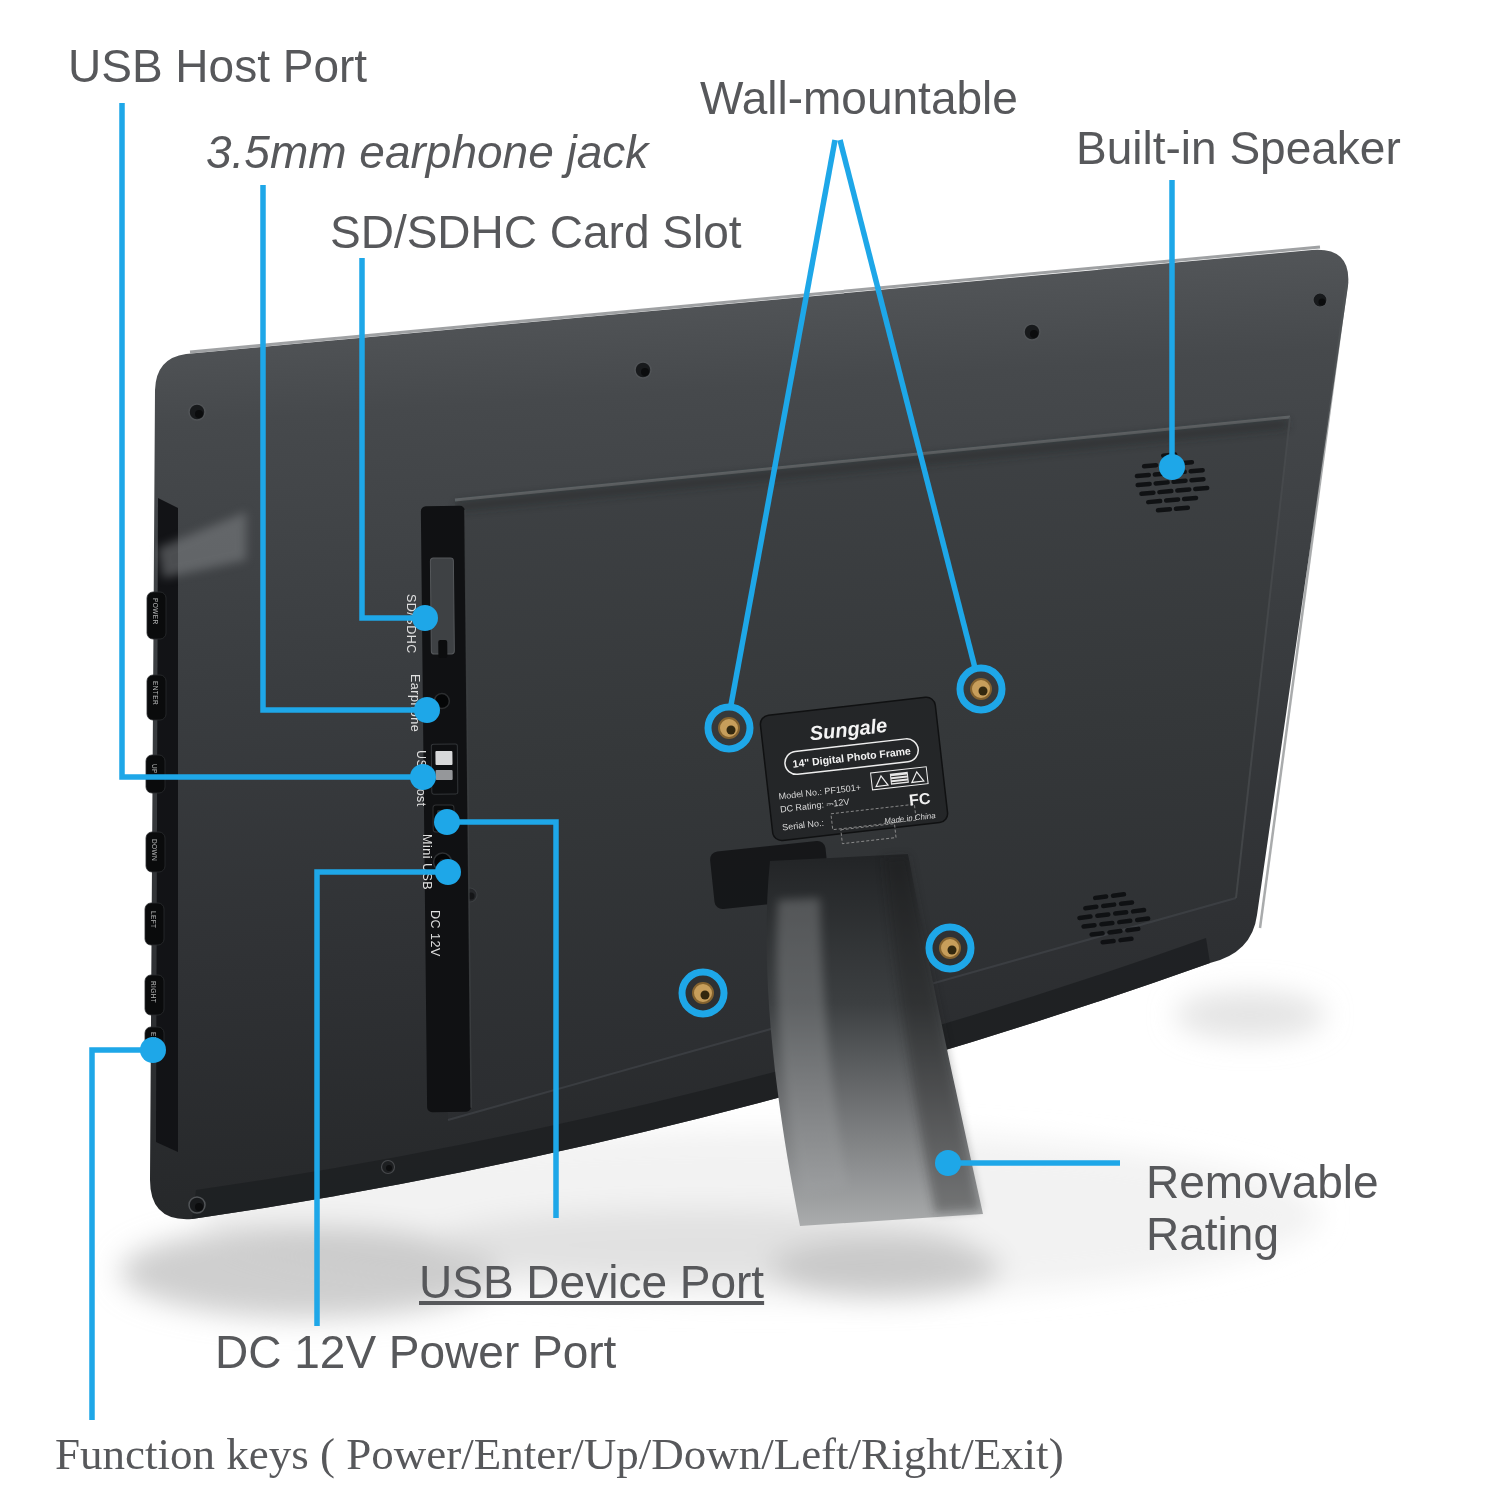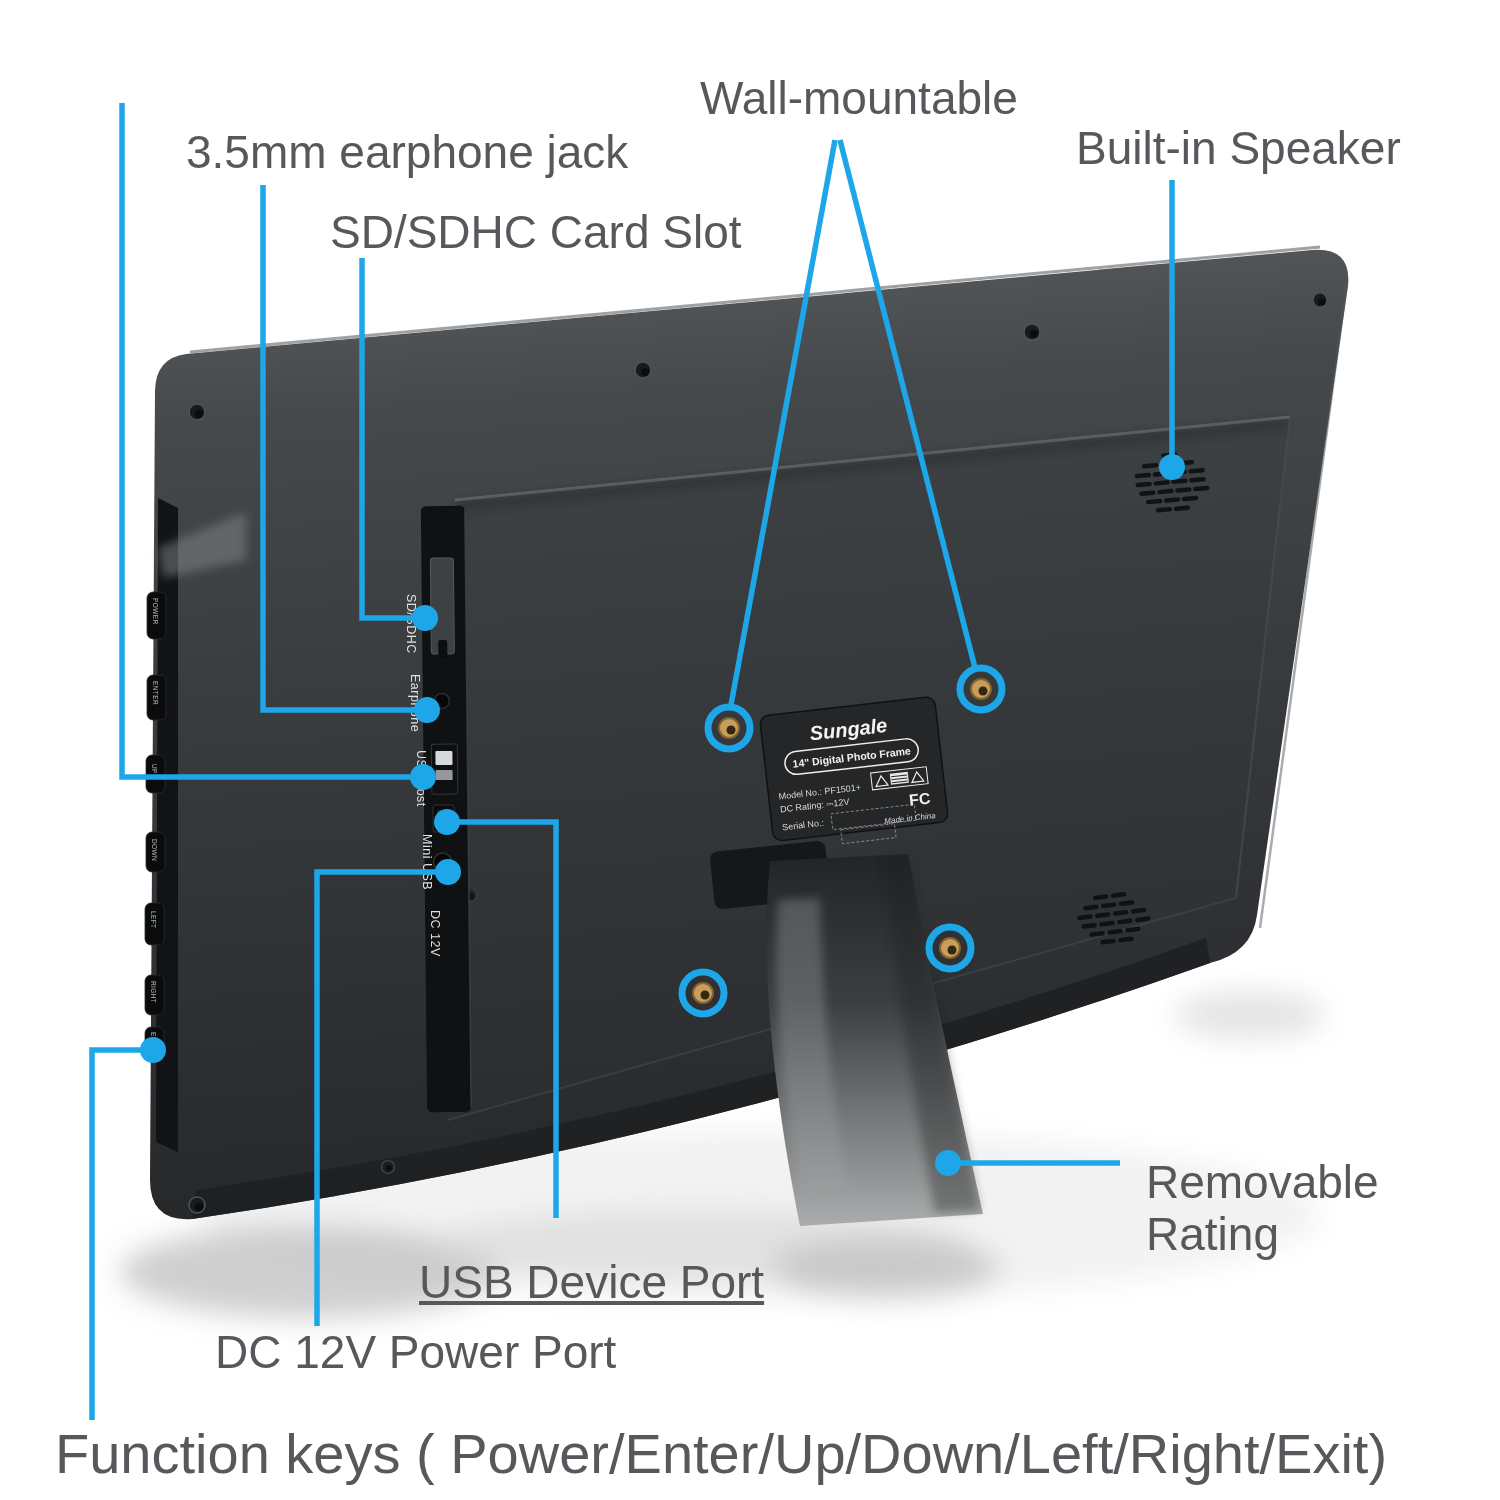--- a/index.html
+++ b/index.html
@@ -227,25 +227,26 @@
     <circle cx="427" cy="710" r="13"></circle>
     <circle cx="423" cy="777" r="13"></circle>
     <circle cx="447" cy="822" r="13"></circle>
     <circle cx="448" cy="872" r="13"></circle>
     <circle cx="153" cy="1050" r="13"></circle>
     <circle cx="1172" cy="467" r="13"></circle>
     <circle cx="948" cy="1163" r="13"></circle>
   </g>
 </svg>
 
-<div class="callout-label" style="left:186px;top:126px;">3.5mm earphone jack</div>
+<div class="callout-label" style="left:68px;top:40px;">USB Host Port</div>
+<div class="callout-label" style="left:206px;top:126px;font-style:italic;">3.5mm earphone jack</div>
 <div class="callout-label" style="left:700px;top:72px;">Wall-mountable</div>
 <div class="callout-label" style="left:330px;top:206px;">SD/SDHC Card Slot</div>
 <div class="callout-label" style="left:1076px;top:122px;">Built-in Speaker</div>
 <div class="callout-label" style="left:1146px;top:1156px;">
   <div>Removable</div>
   <div>Rating</div>
 </div>
 <div class="callout-label" style="left:419px;top:1256px;text-decoration:underline;">USB Device Port</div>
 <div class="callout-label" style="left:171px;top:1326px;margin-left:44px;">DC 12V Power Port</div>
-<div class="callout-label" style="left:55px;top:1428px;font-size:56px;">Function keys ( Power/Enter/Up/Down/Left/Right/Exit)</div>
+<div class="callout-label" style="left:55px;top:1428px;font-size:45px;font-family:Liberation Serif, serif;">Function keys ( Power/Enter/Up/Down/Left/Right/Exit)</div>
 
 </div>
 
 </body></html>

